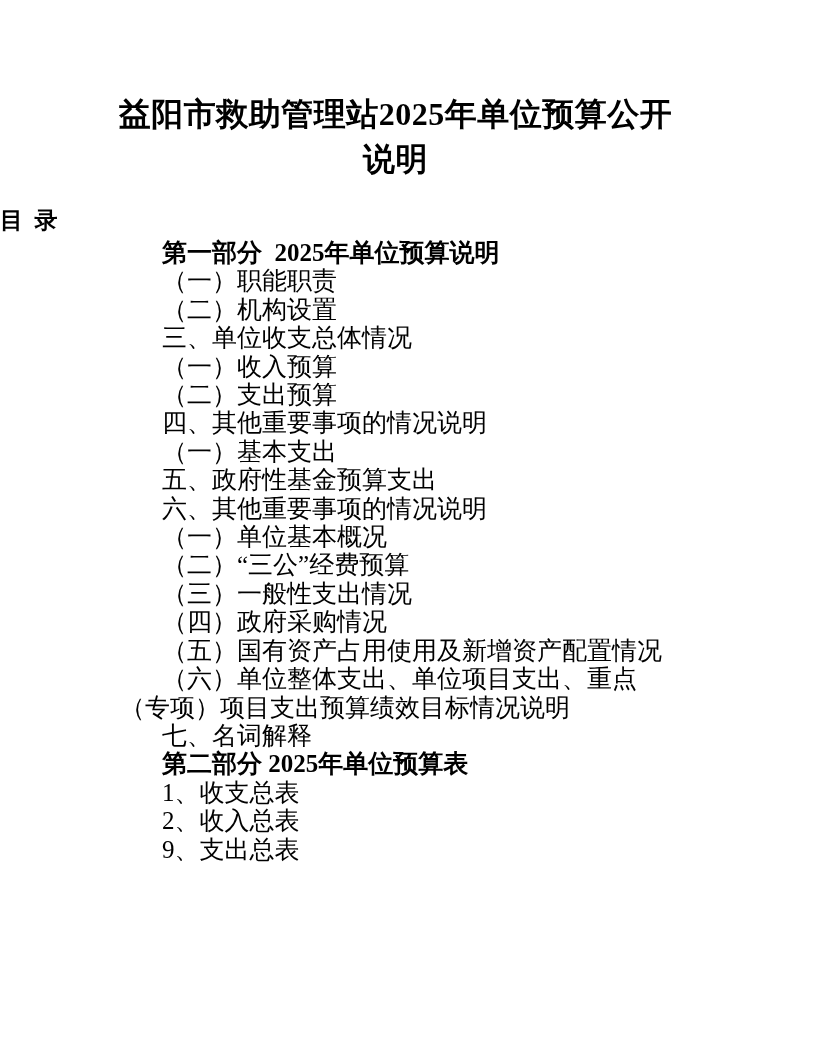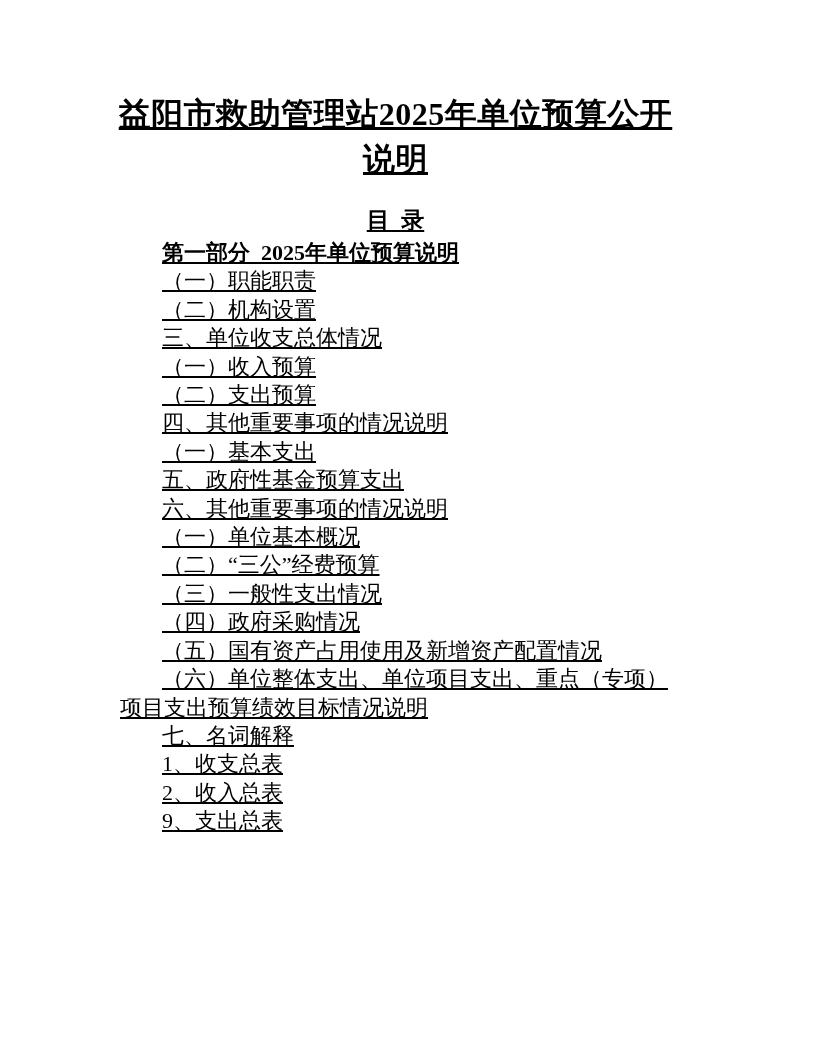--- a/index.html
+++ b/index.html
@@ -13,43 +13,42 @@
     font-family: "Liberation Serif", serif;
     color: #000000;
     overflow: hidden;
   }
   .page {
     position: relative;
     width: 791px;
     height: 1056px;
     background: #ffffff;
     box-sizing: border-box;
-    text-decoration: underline;
   }
   .doc-title {
     padding-top: 92px;
     text-align: center;
     font-size: 32px;
     font-weight: bold;
     line-height: 45px;
     letter-spacing: 0.5px;
   }
   .toc-heading {
     margin-top: 24px;
-    text-align: center;
+    text-align: left;
     font-size: 23px;
     font-weight: bold;
     line-height: 30px;
     white-space: pre-wrap;
   }
   .toc {
     margin-left: 120px;
     width: 560px;
     margin-top: 3px;
-    font-size: 22px;
+    font-size: 25px;
     line-height: 28.4px;
   }
   .toc p {
     margin: 0;
     padding: 0;
     text-indent: 42px;
     white-space: pre-wrap;
   }
   .toc p.part {
     font-weight: bold;
@@ -78,18 +77,19 @@
     <p>（一）基本支出</p>
     <p>五、政府性基金预算支出</p>
     <p>六、其他重要事项的情况说明</p>
     <p>（一）单位基本概况</p>
     <p>（二）“三公”经费预算</p>
     <p>（三）一般性支出情况</p>
     <p>（四）政府采购情况</p>
     <p>（五）国有资产占用使用及新增资产配置情况</p>
     <p>（六）单位整体支出、单位项目支出、重点（专项）项目支出预算绩效目标情况说明</p>
     <p>七、名词解释</p>
+    <p class="part">第二部分 2025年单位预算表</p>
     <p>1、收支总表</p>
     <p>2、收入总表</p>
     <p>9、支出总表</p>
   </div>
 
 </div>
 
 </body></html>

